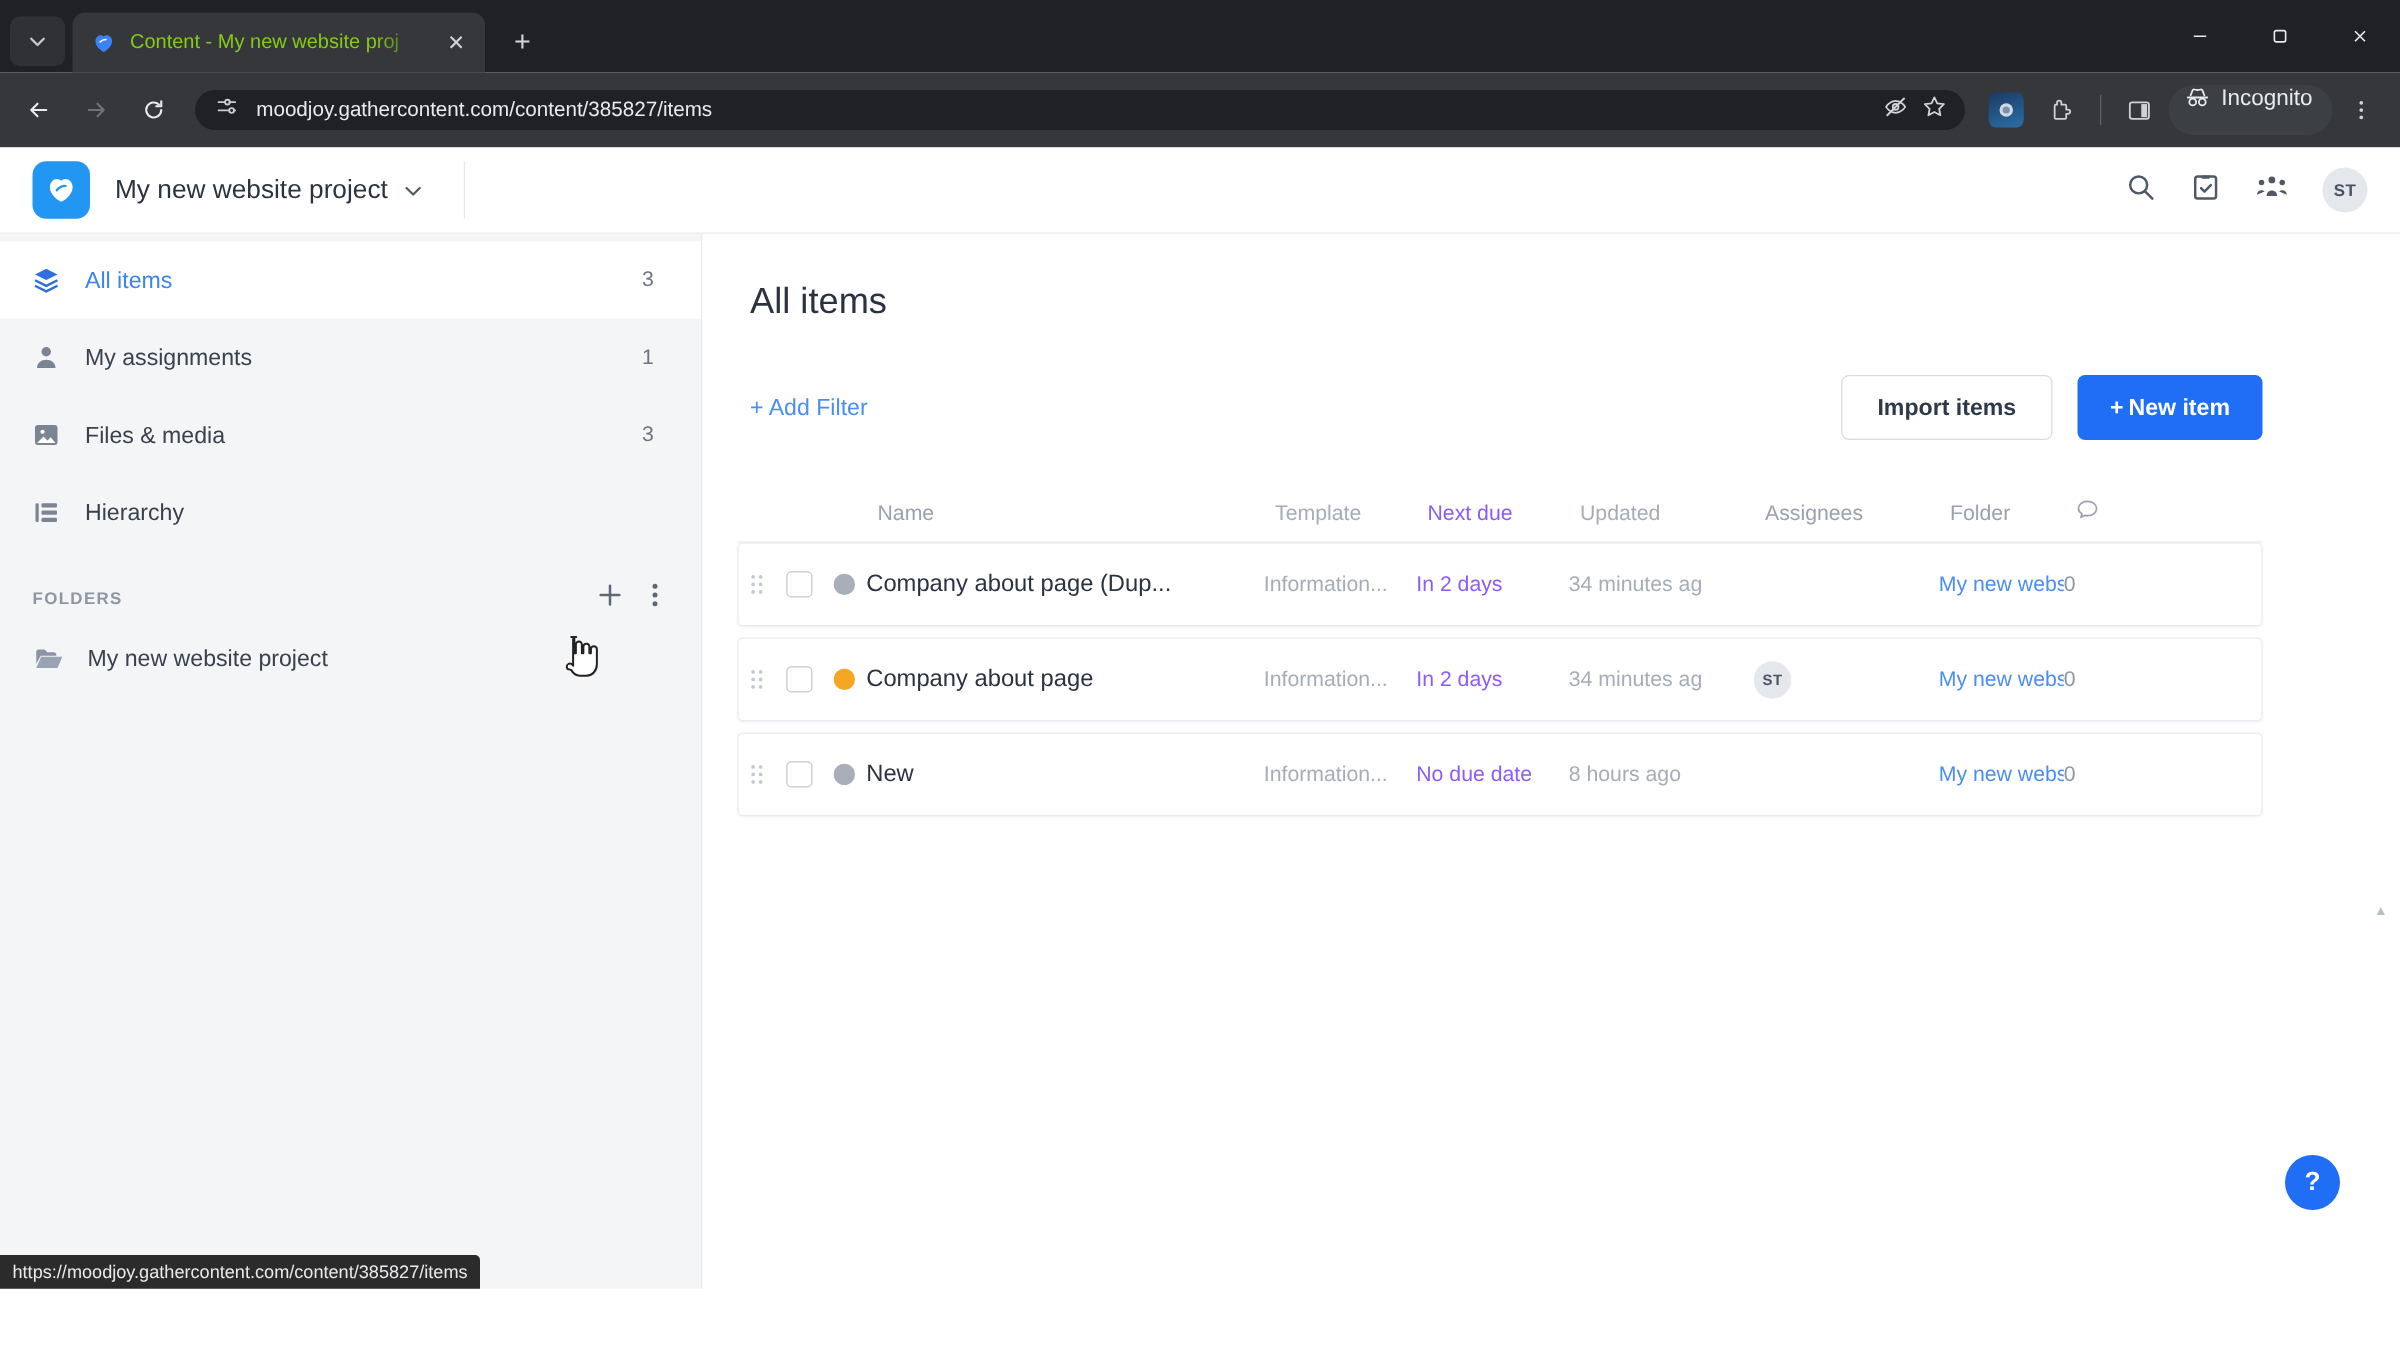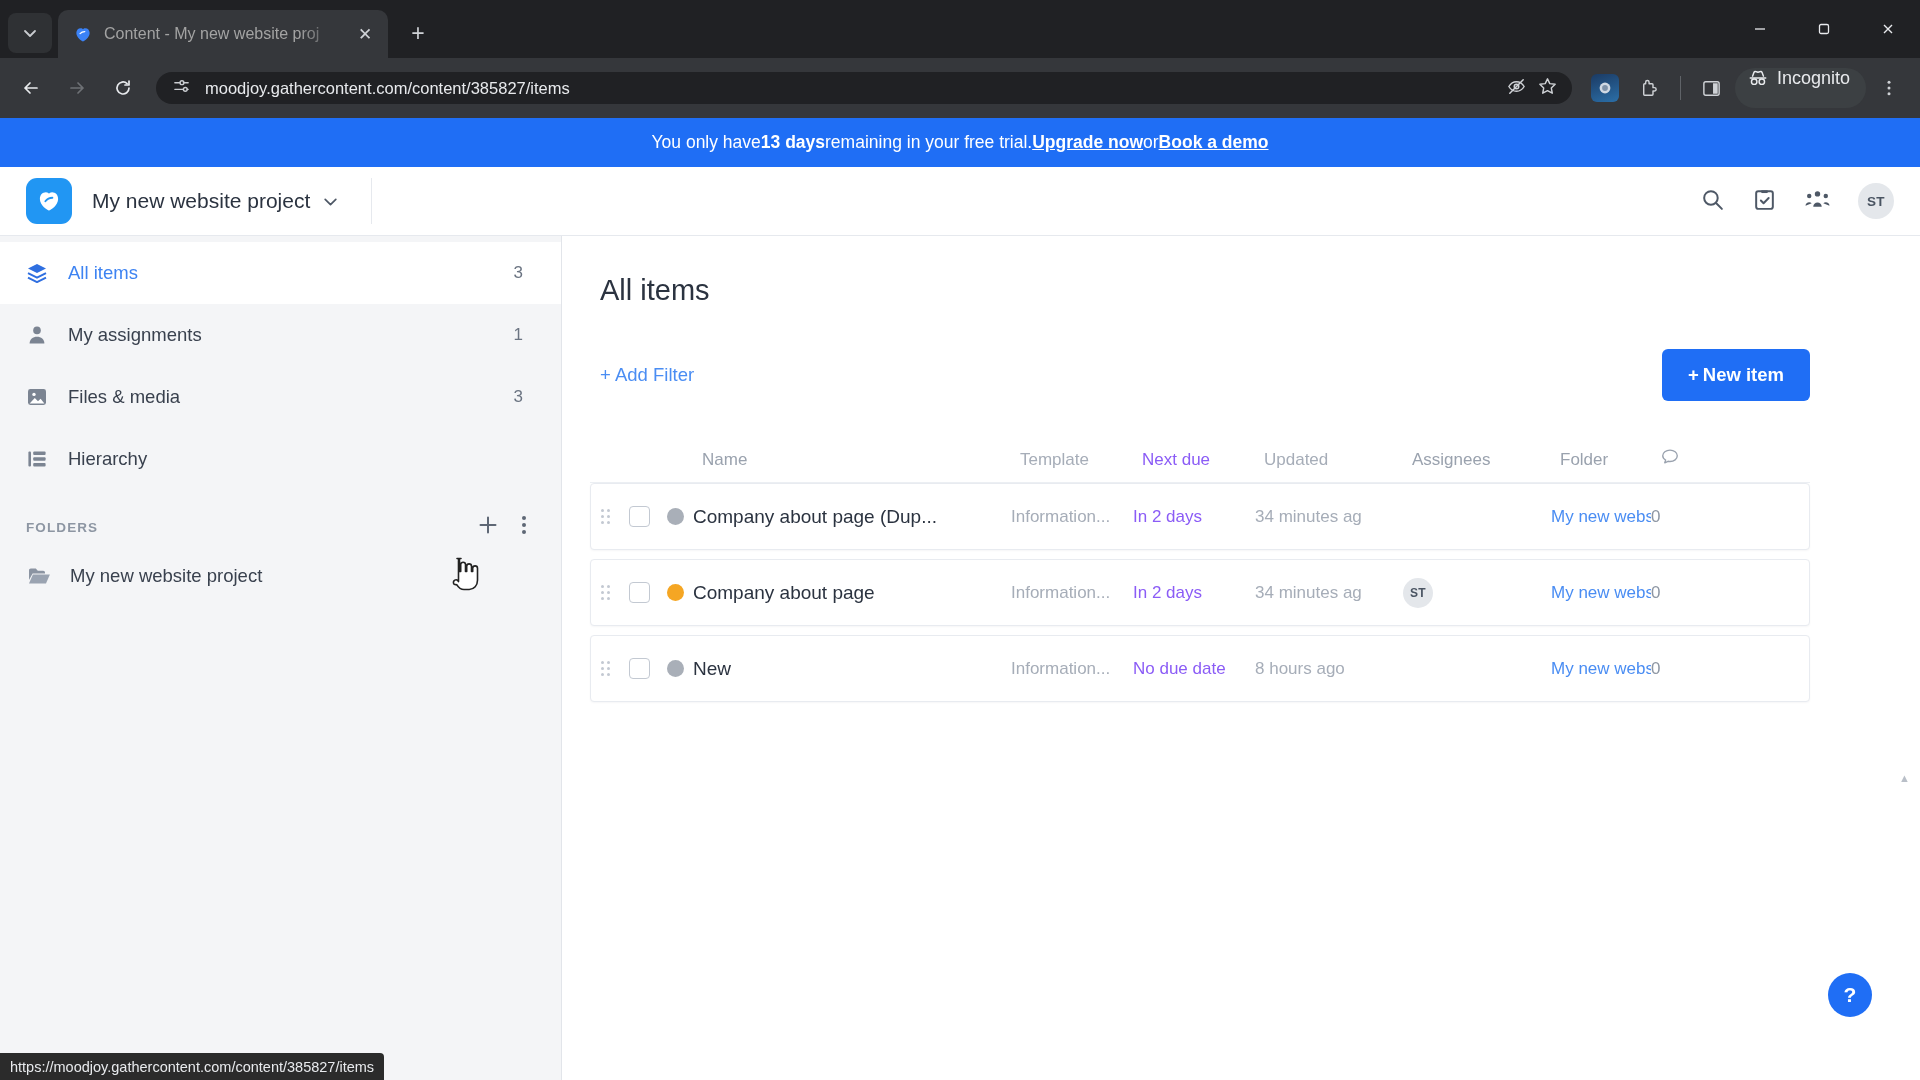--- a/index.html
+++ b/index.html
@@ -26,21 +26,21 @@
   .tab {
     height: 48px; width: 330px; background: #35373b; border-radius: 10px 10px 0 0;
     display: flex; align-items: center; padding: 0 10px 0 14px; gap: 10px;
     margin-left: 6px; flex: none; position: relative;
   }
   .tab-fav {
     width: 22px; height: 22px; flex: none;
     display:flex; align-items:center; justify-content:center;
   }
   .tab-title {
-    color: #a3a3a3; font-size: 16px; white-space: nowrap; overflow: hidden;
+    color: #84cc16; font-size: 16px; white-space: nowrap; overflow: hidden;
     flex: 1; -webkit-mask-image: linear-gradient(to right,#000 82%,transparent 100%);
             mask-image: linear-gradient(to right,#000 82%,transparent 100%);
   }
   .tab-close {
     width: 26px; height: 26px; border-radius: 50%; flex: none;
     display: flex; align-items: center; justify-content: center; color: #cfd2d6;
     font-size: 17px; line-height: 1;
   }
   .tab-new {
     width: 40px; height: 40px; margin: 0 0 5px 10px; border-radius: 50%;
@@ -340,28 +340,20 @@
             <circle cx="9" cy="3.2" r="1.5" fill="#cfd2d6"></circle>
             <circle cx="9" cy="9" r="1.5" fill="#cfd2d6"></circle>
             <circle cx="9" cy="14.8" r="1.5" fill="#cfd2d6"></circle>
           </svg>
       </div>
     </div>
   </div>
 
   <div class="page">
 
-    <div class="trial-banner">
-      <span>You only have </span>
-        <b>13 days</b>
-        <span> remaining in your free trial. </span>
-        <a href="#">Upgrade now</a>
-        <span> or </span>
-        <a href="#">Book a demo</a>
-    </div>
 
     <div class="apphead">
       <div class="logo">
         <svg width="30" height="30" viewBox="0 0 24 24">
           <path d="M12 19.5c-1 0-7.3-4.1-7.3-9.2C4.7 7.2 6.8 5 9.5 5c1.4 0 2.2.7 2.5 1.2.3-.5 1.1-1.2 2.5-1.2 2.7 0 4.8 2.2 4.8 5.3 0 5.1-6.3 9.2-7.3 9.2z" fill="#fff"></path>
           <path d="M9.1 12.2c1.4-1.8 3.6-2.8 5.6-2.8" stroke="#2196f3" stroke-width="1.5" fill="none" stroke-linecap="round"></path>
         </svg>
       </div>
 
       <div class="proj-name">
@@ -492,20 +484,21 @@
       </div>
 
       <div class="main">
         <div class="main-inner">
 
           <div class="page-title">All items</div>
 
           <div class="filter-row">
             <div class="add-filter">+ Add Filter</div>
             <div class="action-btns">
+              <div class="btn-ghost">Import items</div>
               <div class="btn-primary">
                 <span>+</span>
                 <span>New item</span>
               </div>
             </div>
           </div>
 
           <div class="table-wrap">
 
             <div class="thead">

